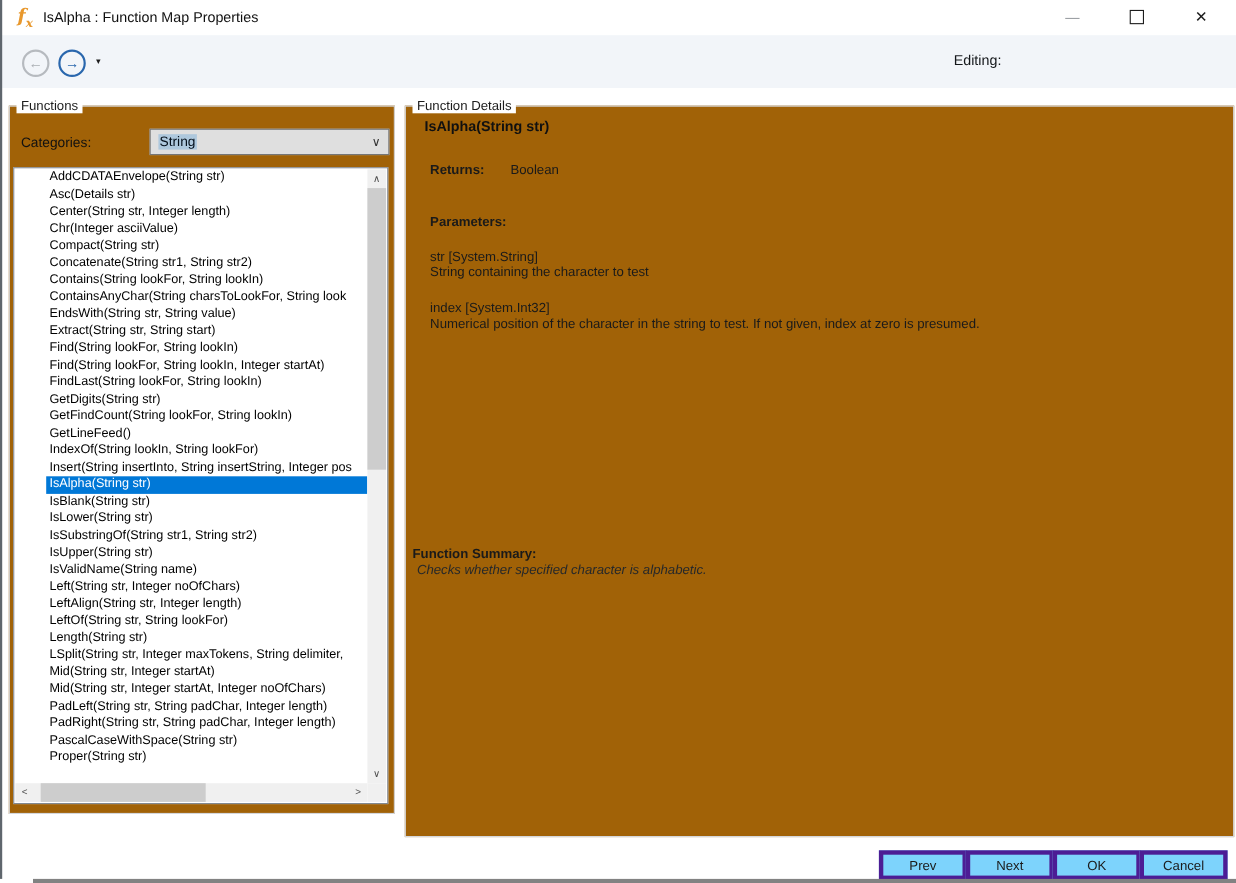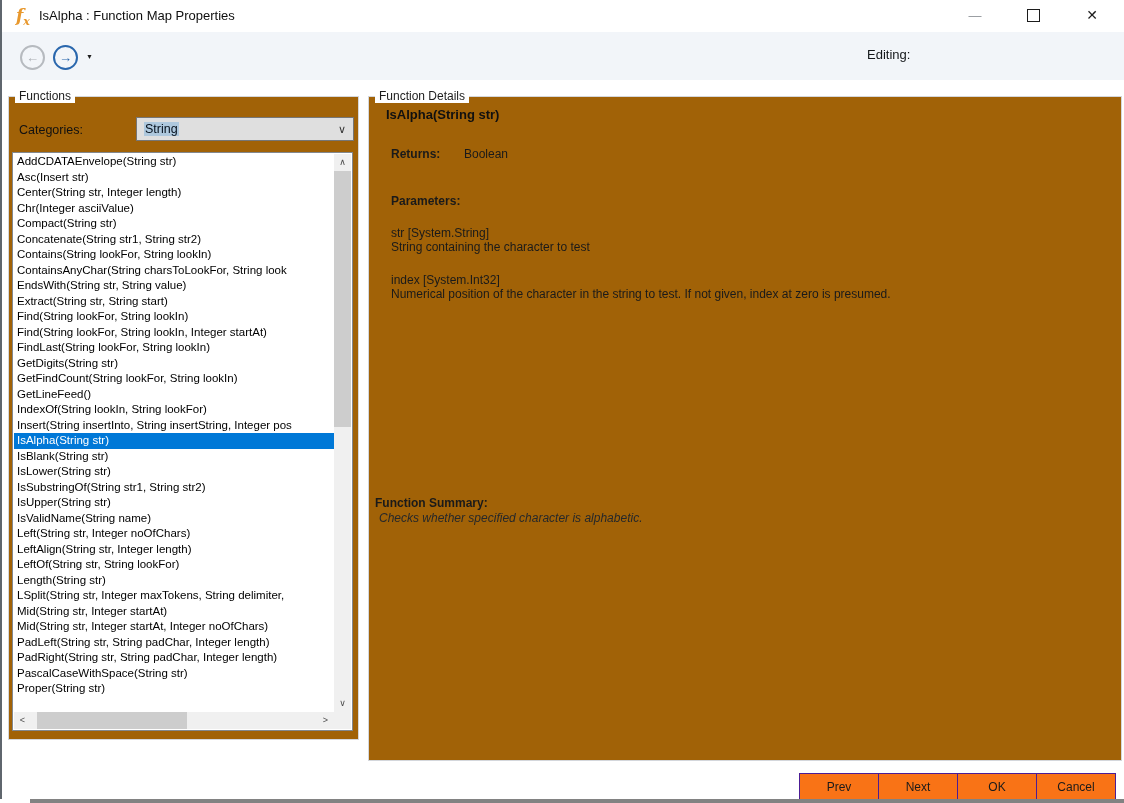--- a/index.html
+++ b/index.html
@@ -38,21 +38,21 @@
   .legend{position:absolute;top:-8px;left:6px;background:#fff;padding:0 4px;font-size:12px;color:#1c1c1c;white-space:nowrap;}
 
   
   .cat-label{left:10px;top:26px;font-size:12.5px;color:#111;}
   .cat-combo{left:127px;top:20px;width:218px;height:24px;background:#dfdfdf;border:1px solid #767676;box-sizing:border-box;display:flex;align-items:center;padding:0 7px;font-size:12.5px;}
   .cat-combo .val{background:rgba(0,120,215,.22);padding:0 1px;color:#05101c;}
   .cat-combo .chev{margin-left:auto;color:#333;font-size:11px;}
 
   
   .listbox{left:3px;top:55px;width:341px;height:579px;background:#fff;border:1px solid #82888f;box-sizing:border-box;}
-  .list-items{position:absolute;left:1px;top:1px;right:18px;bottom:18px;overflow:hidden;}
+  .list-items{position:absolute;left:1px;top:1px;right:18px;bottom:18px;overflow:hidden;padding-left:28px;}
   .list-item{height:15.5px;line-height:15.6px;font-size:11.5px;white-space:nowrap;padding-left:3px;color:#000;}
   .list-item.selected{background:#0078d7;color:#fff;}
 
   .vscroll{position:absolute;top:1px;right:1px;width:17px;bottom:18px;background:#f0f0f0;}
   .hscroll{position:absolute;left:1px;bottom:1px;right:18px;height:17px;background:#f0f0f0;}
   .corner{position:absolute;right:1px;bottom:1px;width:17px;height:17px;background:#f0f0f0;}
   .sb-arrow{position:absolute;width:17px;height:17px;display:flex;align-items:center;justify-content:center;color:#4d4d4d;font-size:9px;line-height:1;}
   .sb-up{top:0;left:0;}
   .sb-down{bottom:0;left:0;}
   .sb-left{left:0;top:0;}
@@ -65,21 +65,21 @@
   .returns-row{left:22px;top:50px;display:flex;font-size:12px;}
   .returns-row .lbl{font-weight:bold;width:73px;}
   .params-label{left:22px;top:97px;font-size:12px;font-weight:bold;}
   .params-list{left:22px;top:129px;width:700px;font-size:12px;line-height:14px;}
   .param-block{margin-bottom:19px;}
   .summary-label{left:6px;top:399px;font-size:12px;font-weight:bold;}
   .summary-text{left:10px;top:414px;font-size:12px;font-style:italic;color:#26282a;}
 
   
   .footer{left:800px;top:773px;display:flex;}
-  .footer button{width:80px;height:27px;background:#f97316;border:1px solid #4c1d95;margin-left:-1px;font-family:"Liberation Sans",sans-serif;font-size:12px;color:#1b1b1b;padding:0;}
+  .footer button{width:80px;height:27px;background:#7dd3fc;border:4px solid #4c1d95;margin-left:-1px;font-family:"Liberation Sans",sans-serif;font-size:12px;color:#1b1b1b;padding:0;}
 </style>
 </head>
 <body>
 
 <div class="abs titlebar">
   <span class="abs fx-icon"><span class="fx-f">f</span><span class="fx-x">x</span></span>
   <span class="abs title-text">IsAlpha : Function Map Properties</span>
   <span class="abs win-ctrl ctrl-min">
       <span>—</span>
     </span>
@@ -105,21 +105,21 @@
 <div class="abs groupbox gb-functions">
   <span class="legend">Functions</span>
   <span class="abs cat-label">Categories:</span>
   <div class="abs cat-combo">
     <span class="val">String</span>
     <span class="chev">∨</span>
   </div>
   <div class="abs listbox">
     <div class="list-items">
         <div class="list-item">AddCDATAEnvelope(String str)</div>
-        <div class="list-item">Asc(Insert str)</div>
+        <div class="list-item">Asc(Details str)</div>
         <div class="list-item">Center(String str, Integer length)</div>
         <div class="list-item">Chr(Integer asciiValue)</div>
         <div class="list-item">Compact(String str)</div>
         <div class="list-item">Concatenate(String str1, String str2)</div>
         <div class="list-item">Contains(String lookFor, String lookIn)</div>
         <div class="list-item">ContainsAnyChar(String charsToLookFor, String look</div>
         <div class="list-item">EndsWith(String str, String value)</div>
         <div class="list-item">Extract(String str, String start)</div>
         <div class="list-item">Find(String lookFor, String lookIn)</div>
         <div class="list-item">Find(String lookFor, String lookIn, Integer startAt)</div>

